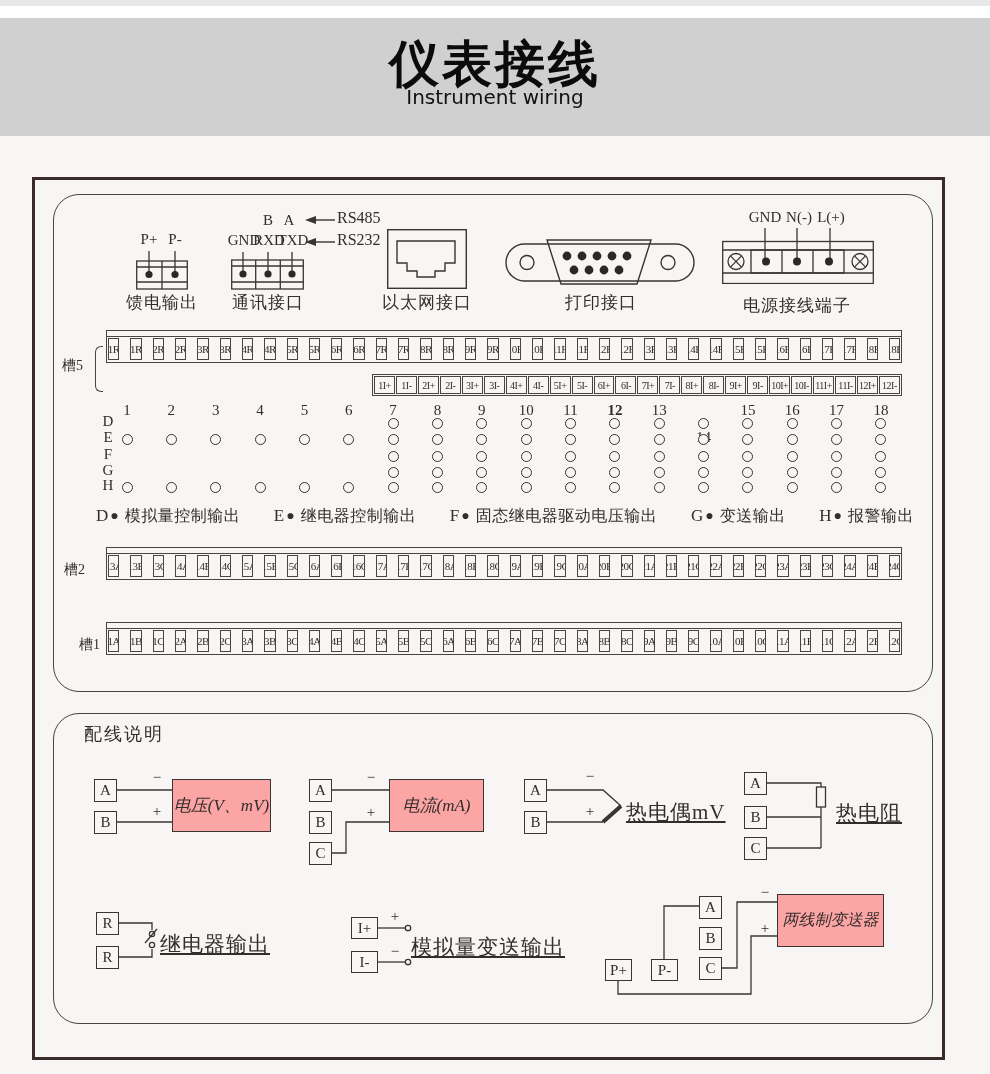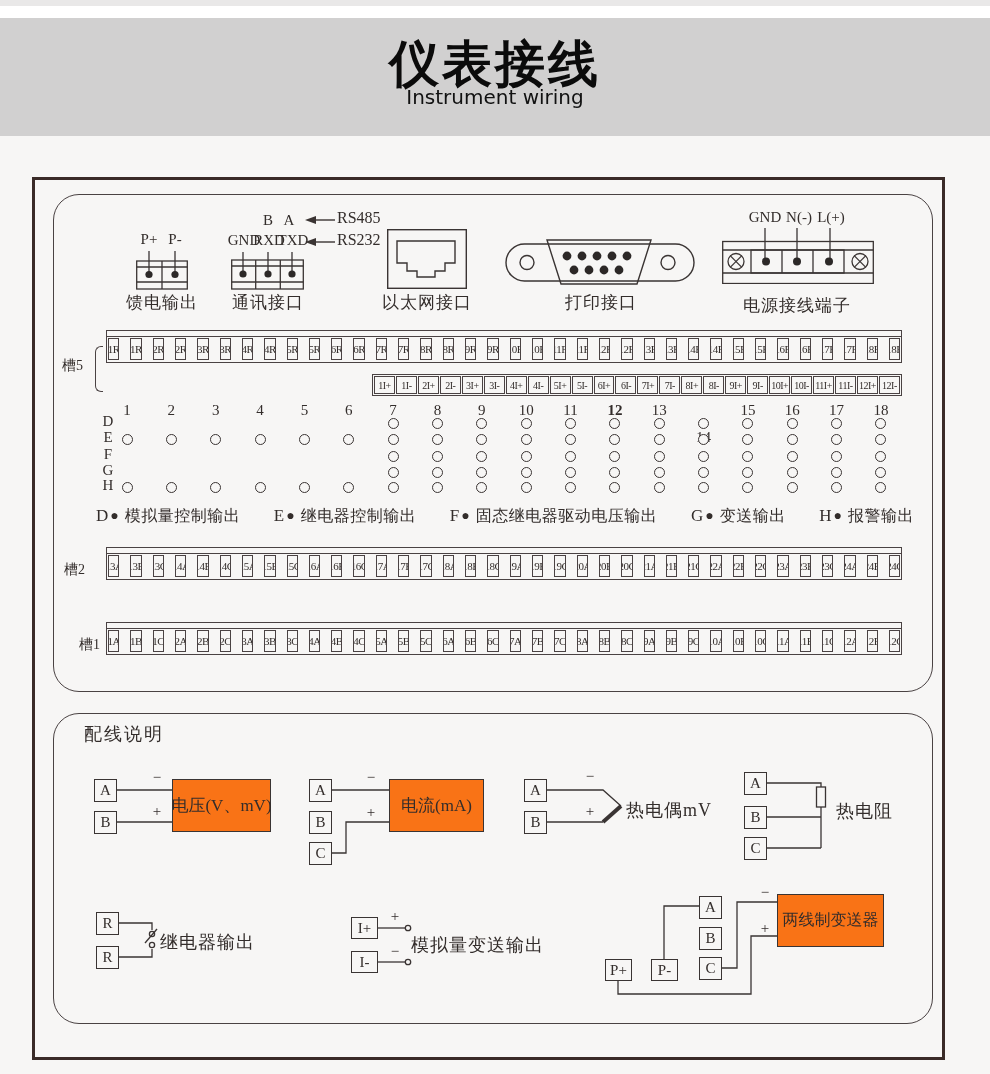--- a/index.html
+++ b/index.html
@@ -47,23 +47,23 @@
   .legend { position:absolute; display:flex; justify-content:space-between; align-items:center; }
   .legend-item { display:flex; align-items:center; white-space:nowrap; }
   .legend-key { font-size:17px; }
   .legend-dot { font-size:14px; margin:0 6px 0 2px; }
   .legend-text { font-size:16px; letter-spacing:0.5px; }
 
   
   .wn-title { position:absolute; font-size:18px; letter-spacing:2px; white-space:nowrap; }
   .term { position:absolute; width:23px; height:23px; border:1.3px solid #3a3433; display:flex; align-items:center; justify-content:center; font-size:15px; background:#f7f6f5; }
   .term-w { width:27px; height:22px; }
-  .dbox { position:absolute; border:1.3px solid #3a3433; display:flex; align-items:center; justify-content:center; font-size:17px; white-space:nowrap; background:#f97316; }
+  .dbox { position:absolute; border:1.3px solid #3a3433; display:flex; align-items:center; justify-content:center; font-size:17px; white-space:nowrap; background:#fca5a5;font-style:italic; }
   .sign { position:absolute; width:18px; text-align:center; font-size:15px; }
-  .dlabel { position:absolute; font-size:18px; white-space:nowrap; letter-spacing:1px; }
+  .dlabel { position:absolute; font-size:21px; white-space:nowrap; letter-spacing:1px;text-decoration:underline; }
 </style>
 </head>
 <body>
 
 <div class="page">
   <div class="band1"></div>
   <div class="band2"></div>
   <div class="title-band">
     <h1>仪表接线</h1>
     <div class="sub">Instrument wiring</div>

